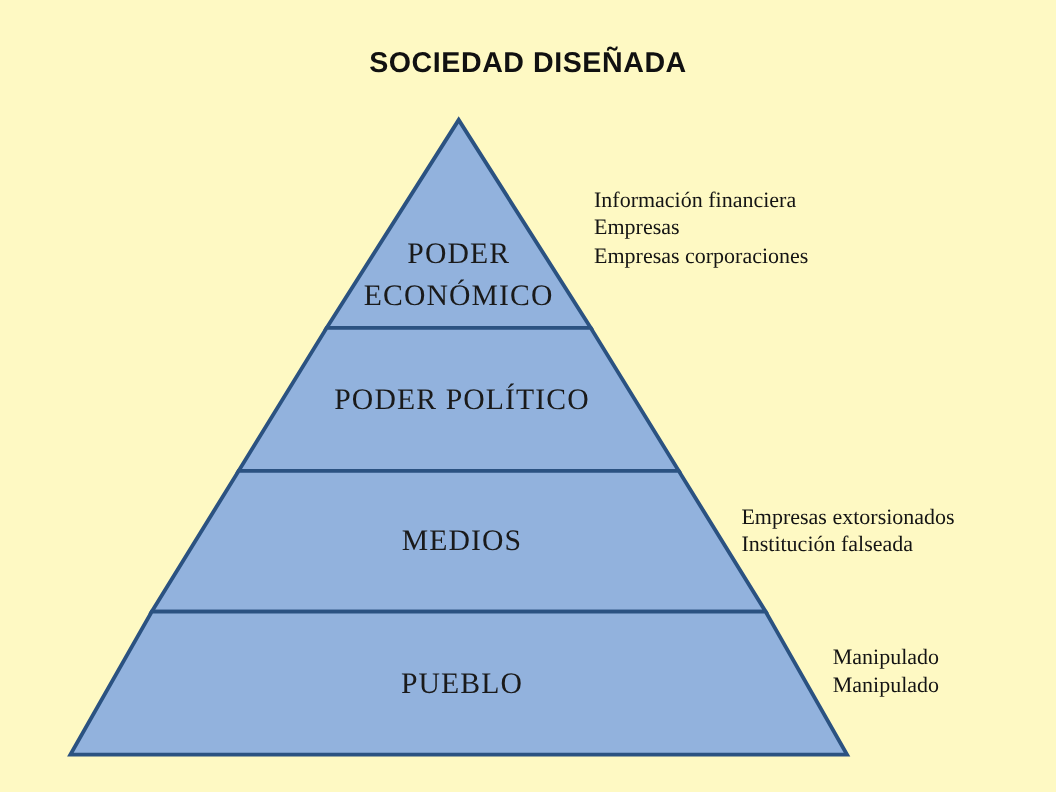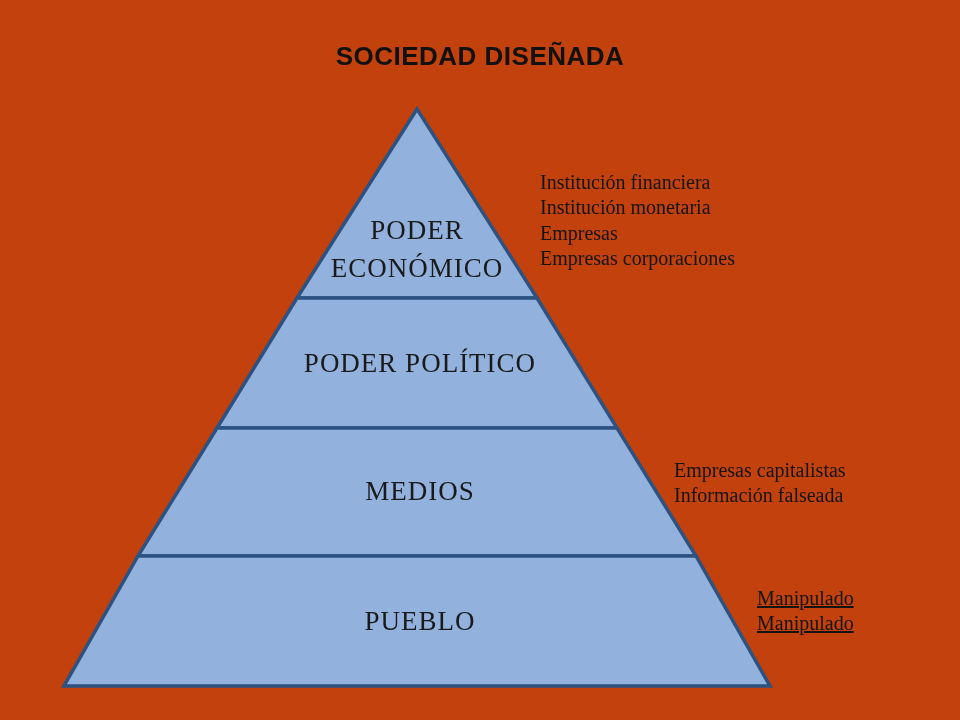--- a/index.html
+++ b/index.html
@@ -3,21 +3,21 @@
 <meta charset="utf-8">
 <style>
   html, body {
     margin: 0;
     padding: 0;
   }
   .slide {
     position: relative;
     width: 960px;
     height: 720px;
-    background: #c2410c;
+    background: #fef9c3;
     overflow: hidden;
     font-family: "Liberation Serif", "DejaVu Serif", serif;
   }
   .title {
     position: absolute;
     top: 41px;
     left: 0;
     width: 960px;
     text-align: center;
     font-family: "Liberation Sans", sans-serif;
@@ -67,30 +67,29 @@
     <polygon points="138,556 696,556 770,686 64,686" fill="#92b2dd"></polygon>
 
     <text x="417" y="239">PODER</text>
     <text x="417" y="277">ECONÓMICO</text>
     <text x="420" y="372">PODER POLÍTICO</text>
     <text x="420" y="500">MEDIOS</text>
     <text x="420" y="630">PUEBLO</text>
   </svg>
 
   <div class="anno" style="left:540px; top:170px;">
-    <div>Institución financiera</div>
-    <div>Institución monetaria</div>
+    <div>Información financiera</div>
     <div>Empresas</div>
     <div>Empresas corporaciones</div>
   </div>
 
 
   <div class="anno" style="left:674px; top:458px;">
-    <div>Empresas capitalistas</div>
-    <div>Información falseada</div>
+    <div>Empresas extorsionados</div>
+    <div>Institución falseada</div>
   </div>
 
-  <div class="anno" style="left:757px; top:586px;text-decoration:underline;">
+  <div class="anno" style="left:757px; top:586px;">
     <div>Manipulado</div>
     <div>Manipulado</div>
   </div>
 
 </div>
 
 </body></html>

